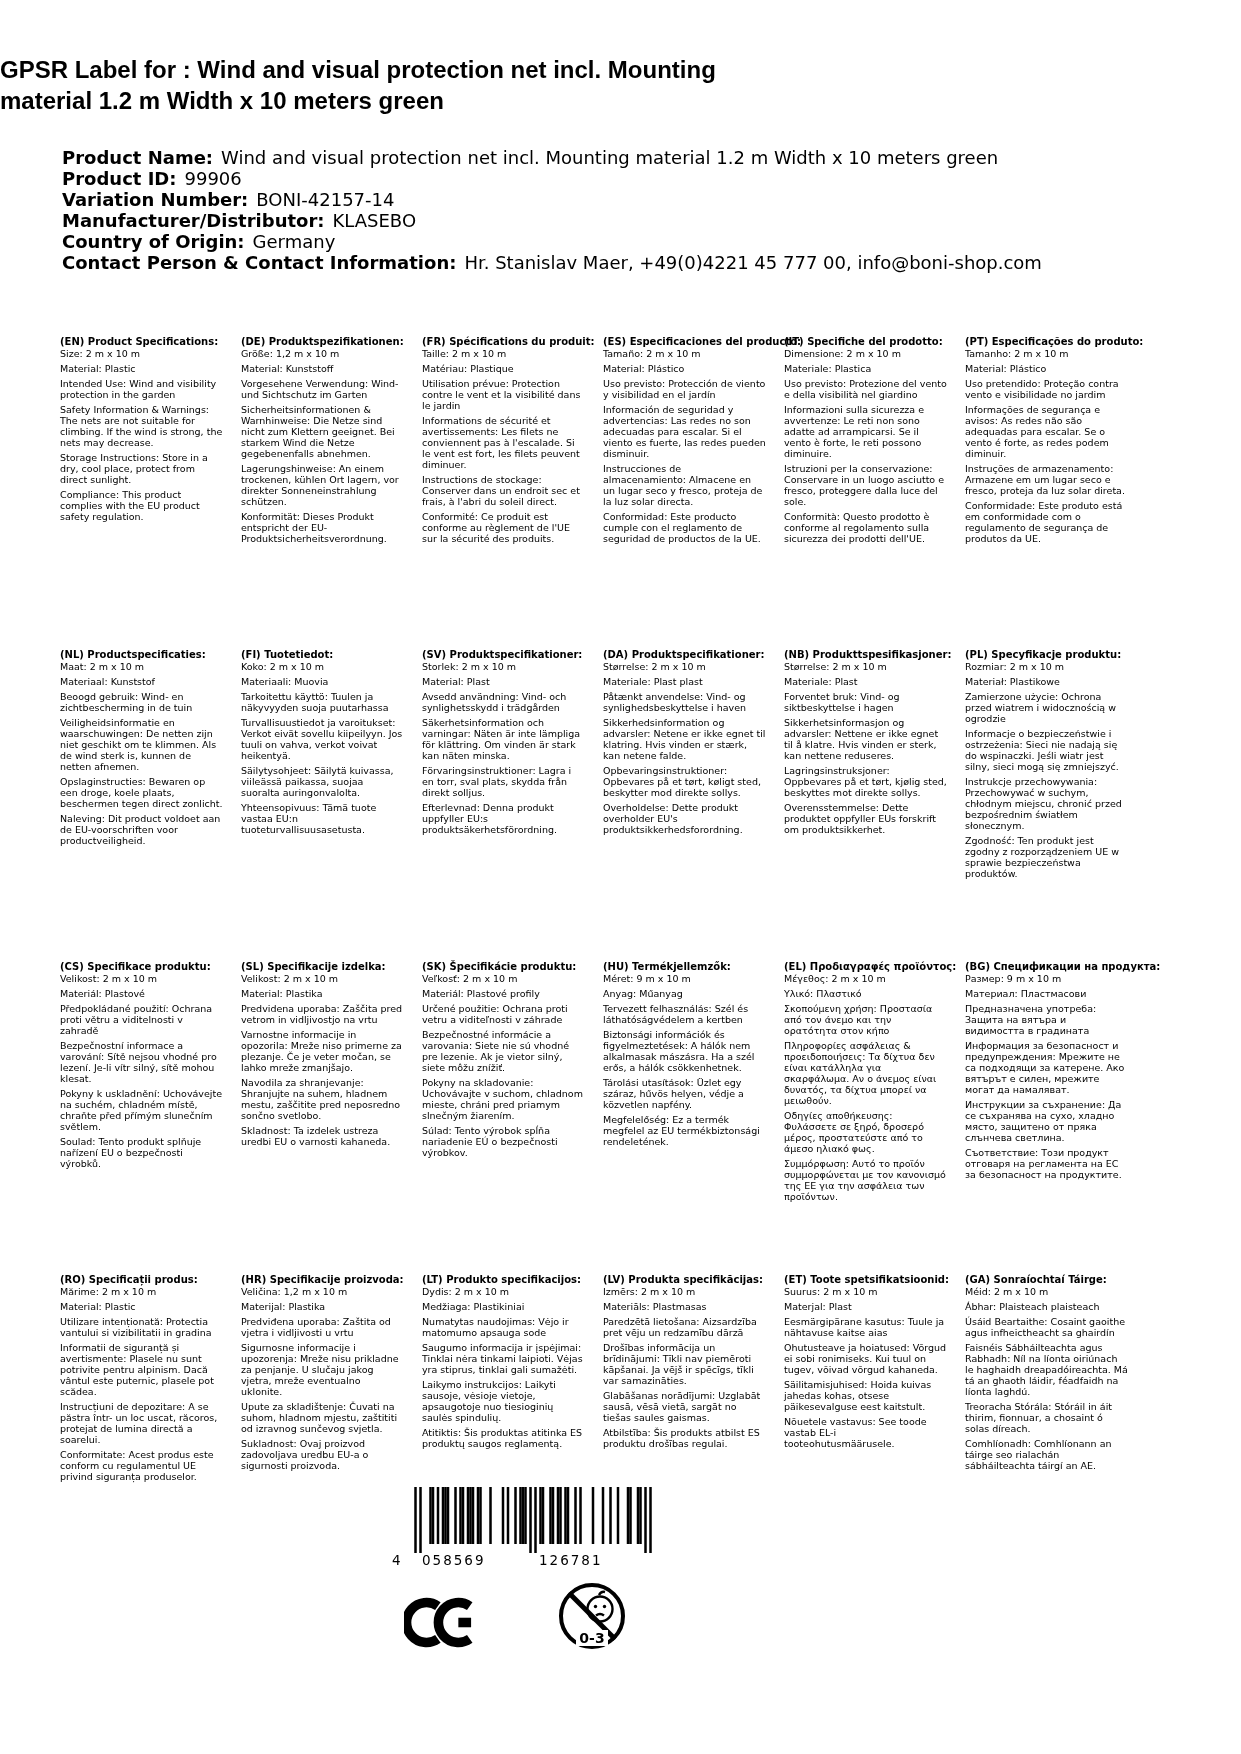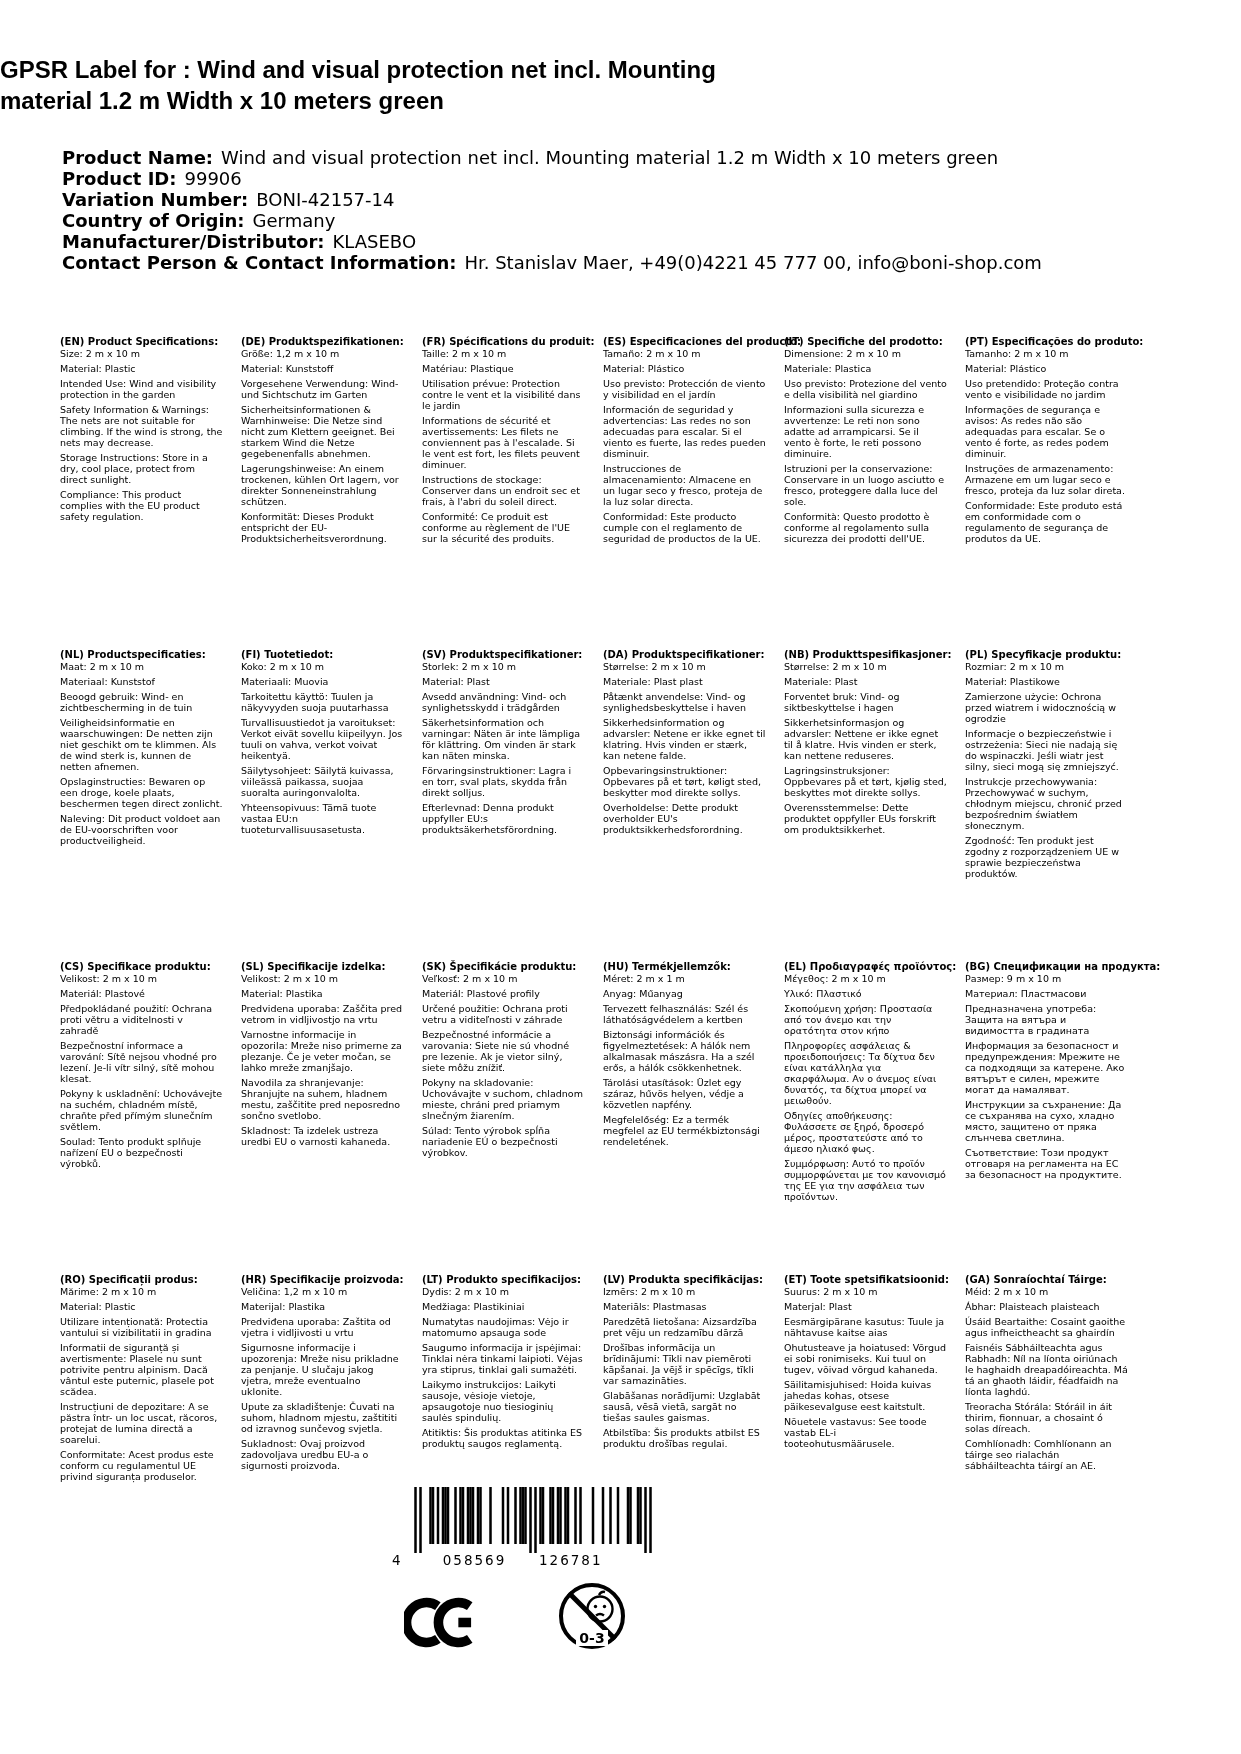--- a/index.html
+++ b/index.html
@@ -15,41 +15,41 @@
 
   .spec-grid{position:absolute;top:336px;left:60px;width:1126px;display:grid;grid-template-columns:repeat(6,163px);column-gap:18px;grid-auto-rows:312.5px;}
   .spec-block{font-size:9.5px;line-height:11px;overflow:visible;}
   .spec-header{font-weight:700;font-size:10px;line-height:12px;white-space:nowrap;}
   .spec-para{margin:0 0 4px 0;overflow-wrap:break-word;}
 
   .barcode-wrap{position:absolute;left:392px;top:1487px;width:270px;height:92px;}
   .barcode-wrap svg{position:absolute;left:22px;top:0;}
   .bc-digit{position:absolute;top:64px;font-size:13.5px;line-height:18px;font-family:"DejaVu Sans",sans-serif;}
   .bc-first{left:0;}
-  .bc-left{left:30px;width:105px;text-align:center;letter-spacing:2px;}
+  .bc-left{left:30px;width:105px;letter-spacing:2px;}
   .bc-right{left:147px;width:105px;letter-spacing:2px;}
 
   .ce-mark{position:absolute;left:404px;top:1597px;}
   .age-warning{position:absolute;left:556px;top:1580px;}
 </style>
 </head>
 <body>
 
 <div class="page">
 
   <div class="title">
     <div class="title-inner">GPSR Label for : Wind and visual protection net incl. Mounting material 1.2 m Width x 10 meters green</div>
   </div>
 
   <div class="product-info">
       <div class="pi-line"><b>Product Name:</b><span class="pi-value">Wind and visual protection net incl. Mounting material 1.2 m Width x 10 meters green</span></div>
       <div class="pi-line"><b>Product ID:</b><span class="pi-value">99906</span></div>
       <div class="pi-line"><b>Variation Number:</b><span class="pi-value">BONI-42157-14</span></div>
+      <div class="pi-line"><b>Manufacturer/Distributor:</b><span class="pi-value">KLASEBO</span></div>
       <div class="pi-line"><b>Country of Origin:</b><span class="pi-value">Germany</span></div>
-      <div class="pi-line"><b>Manufacturer/Distributor:</b><span class="pi-value">KLASEBO</span></div>
       <div class="pi-line"><b>Contact Person &amp; Contact Information:</b><span class="pi-value">Hr. Stanislav Maer, +49(0)4221 45 777 00, info@boni-shop.com</span></div>
     </div>
 
   <div class="spec-grid">
       <div class="spec-block">
         <div class="spec-header">(EN) Product Specifications:</div>
         <p class="spec-para">Size: 2 m x 10 m</p>
         <p class="spec-para">Material: Plastic</p>
         <p class="spec-para">Intended Use: Wind and visibility protection in the garden</p>
         <p class="spec-para">Safety Information &amp; Warnings: The nets are not suitable for climbing. If the wind is strong, the nets may decrease.</p>
@@ -177,21 +177,21 @@
         <div class="spec-header">(SK) Špecifikácie produktu:</div>
         <p class="spec-para">Veľkosť: 2 m x 10 m</p>
         <p class="spec-para">Materiál: Plastové profily</p>
         <p class="spec-para">Určené použitie: Ochrana proti vetru a viditeľnosti v záhrade</p>
         <p class="spec-para">Bezpečnostné informácie a varovania: Siete nie sú vhodné pre lezenie. Ak je vietor silný, siete môžu znížiť.</p>
         <p class="spec-para">Pokyny na skladovanie: Uchovávajte v suchom, chladnom mieste, chráni pred priamym slnečným žiarením.</p>
         <p class="spec-para">Súlad: Tento výrobok spĺňa nariadenie EÚ o bezpečnosti výrobkov.</p>
       </div>
       <div class="spec-block">
         <div class="spec-header">(HU) Termékjellemzők:</div>
-        <p class="spec-para">Méret: 2 m x 1 m</p>
+        <p class="spec-para">Méret: 9 m x 10 m</p>
         <p class="spec-para">Anyag: Műanyag</p>
         <p class="spec-para">Tervezett felhasználás: Szél és láthatóságvédelem a kertben</p>
         <p class="spec-para">Biztonsági információk és figyelmeztetések: A hálók nem alkalmasak mászásra. Ha a szél erős, a hálók csökkenhetnek.</p>
         <p class="spec-para">Tárolási utasítások: Üzlet egy száraz, hűvös helyen, védje a közvetlen napfény.</p>
         <p class="spec-para">Megfelelőség: Ez a termék megfelel az EU termékbiztonsági rendeletének.</p>
       </div>
       <div class="spec-block">
         <div class="spec-header">(EL) Προδιαγραφές προϊόντος:</div>
         <p class="spec-para">Μέγεθος: 2 m x 10 m</p>
         <p class="spec-para">Υλικό: Πλαστικό</p>

